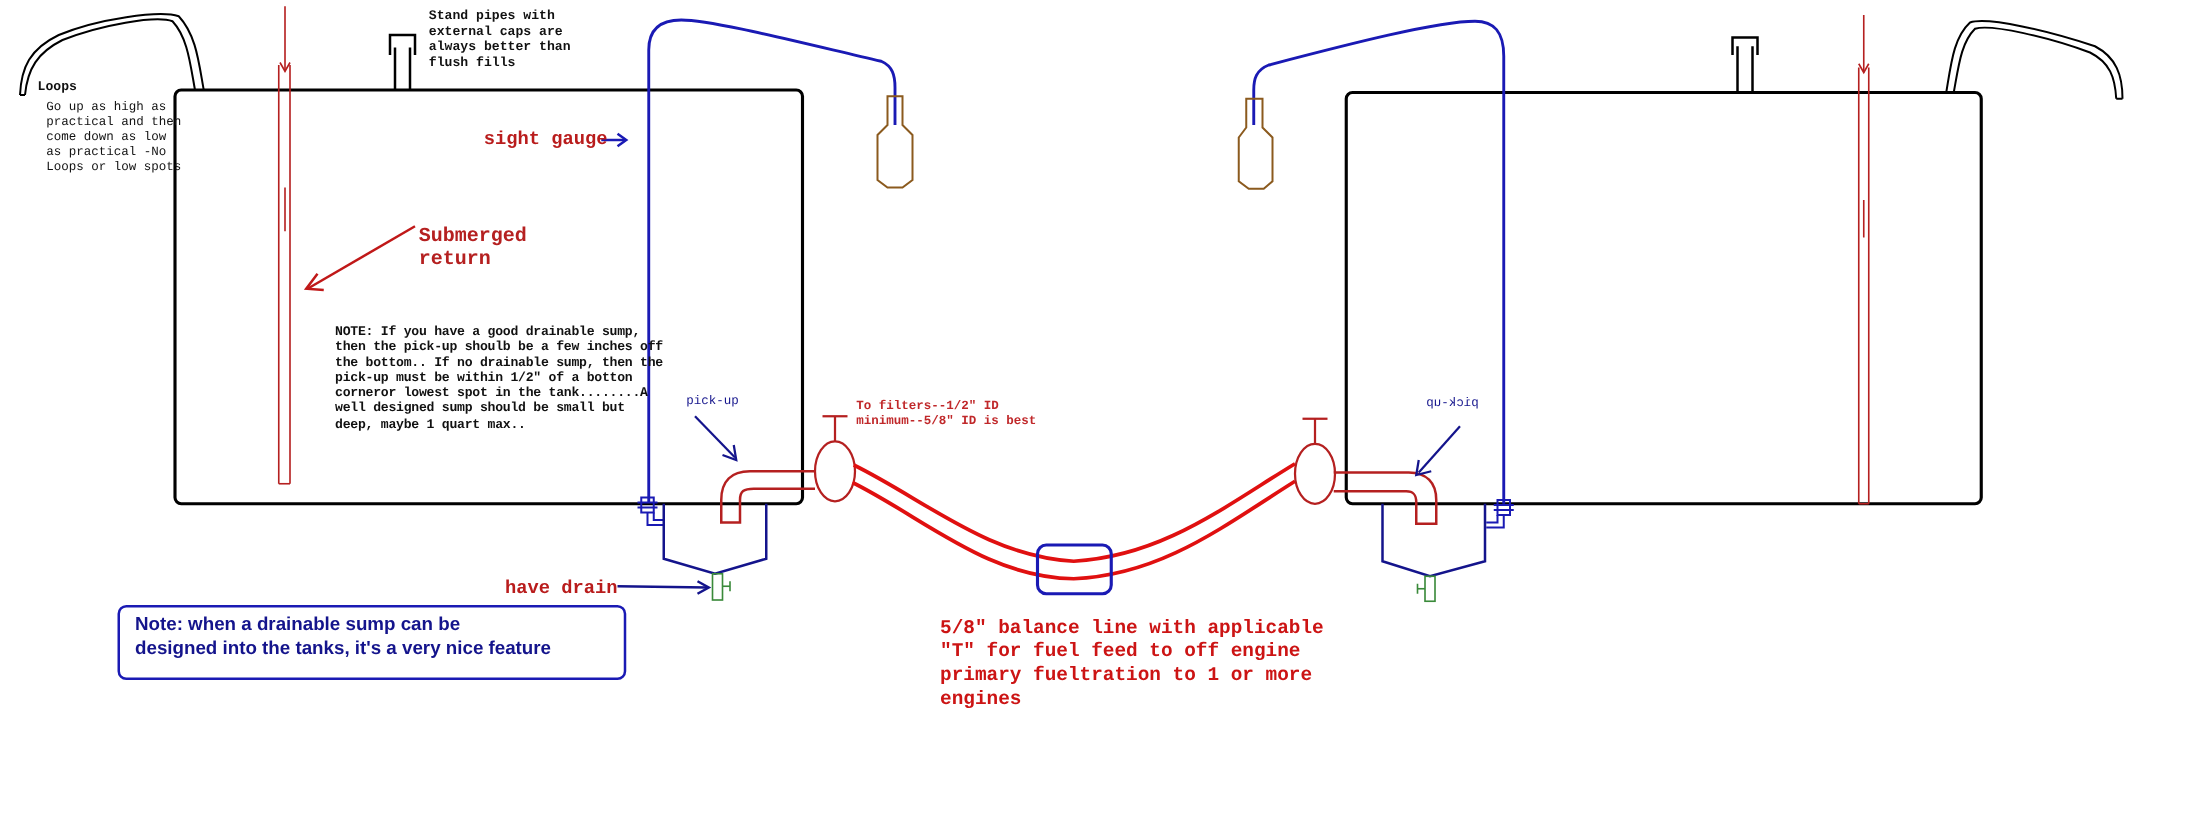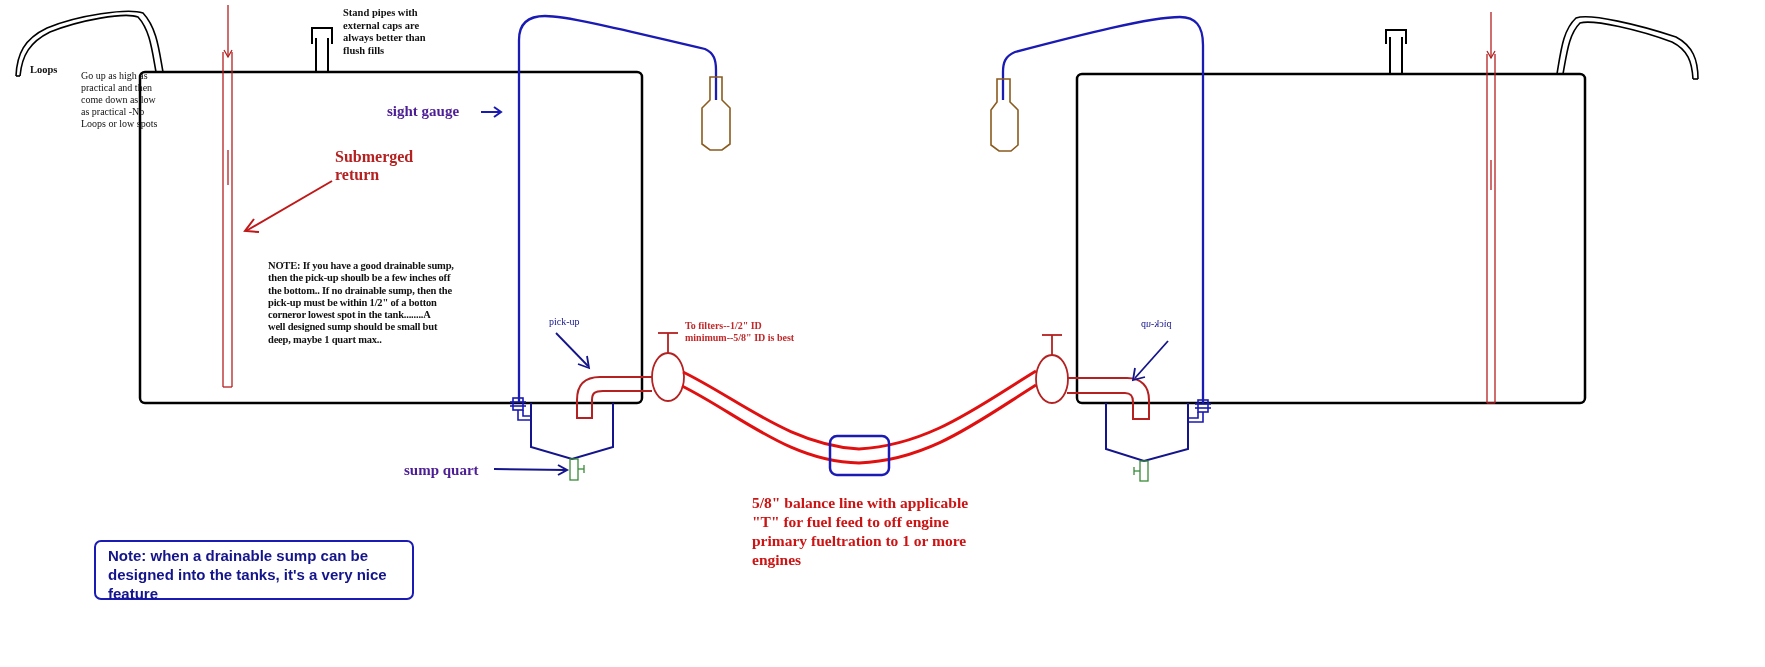--- a/index.html
+++ b/index.html
@@ -1,23 +1,23 @@
 <!DOCTYPE html>
 <html><head>
   <meta charset="utf-8">
   <style>
     html, body { margin: 0; padding: 0; background: #ffffff; }
     body { width: 1765px; height: 667px; position: relative; overflow: hidden;
            font-family: "Liberation Sans", "DejaVu Sans", sans-serif; }
     #canvas { position: absolute; left: 0; top: 0; }
-    .lbl { position: absolute; white-space: pre-line; font-family: Liberation Serif, serif; font-weight: bold; }
+    .lbl { position: absolute; white-space: pre-line; font-family: Liberation Mono, monospace; font-weight: bold; }
     .small-black { color: #111111; font-size: 10px; line-height: 12px; font-weight: normal; }
     .small-black-b { color: #111111; font-size: 10.5px; line-height: 12.5px; font-weight: bold; }
     .note-black { color: #111111; font-size: 10.5px; line-height: 12.3px; font-weight: bold; letter-spacing: -0.2px; }
-    .blue-lbl { color: #4c1d95; font-size: 15px; line-height: 17px; }
+    .blue-lbl { color: #b91c1c; font-size: 15px; line-height: 17px; }
     .blue-sm { color: #14148c; font-size: 10px; font-weight: normal; }
     .red-lbl { color: #b52020; font-size: 16px; line-height: 18px; }
     .red-sm { color: #c0282a; font-size: 10px; line-height: 12px; }
     .red-big { color: #cc1414; font-size: 15.5px; line-height: 19px; }
     .mirror { transform: scaleX(-1); display: inline-block; }
     .note-box { position: absolute; border: 2.5px solid #1a1ab4; border-radius: 7px;
                 box-sizing: border-box; padding: 4px 12px; color: #14148c;
                 font-weight: bold; font-size: 15px; line-height: 19px; white-space: pre-line; }
   </style>
 </head>
@@ -170,52 +170,52 @@
   </g>
 
   <g fill="none" stroke="#b52020" stroke-width="1.8">
     <ellipse cx="1052" cy="379" rx="16" ry="24"></ellipse>
     <line x1="1052" y1="355" x2="1052" y2="335"></line>
     <line x1="1042" y1="335" x2="1062" y2="335"></line>
   </g>
 </svg>
 
 <div class="lbl small-black-b" style="left:30px;top:64px;">Loops</div>
-<div class="lbl small-black" style="left:37px;top:70px;margin-left:44px;">Go up as high as
+<div class="lbl small-black" style="left:37px;top:81px;">Go up as high as
 practical and then
 come down as low
 as practical -No
 Loops or low spots</div>
 
 <div class="lbl small-black-b" style="left:343px;top:7px;">Stand pipes with
 external caps are
 always better than
 flush fills</div>
 
 <div class="lbl blue-lbl" style="left:387px;top:103px;">sight gauge</div>
 
-<div class="lbl red-lbl" style="left:335px;top:148px;">Submerged
+<div class="lbl red-lbl" style="left:335px;top:180px;">Submerged
 return</div>
 
 <div class="lbl note-black" style="left:268px;top:260px;">NOTE: If you have a good drainable sump,
 then the pick-up shoulb be a few inches off
 the bottom.. If no drainable sump, then the
 pick-up must be within 1/2" of a botton
 corneror lowest spot in the tank........A
 well designed sump should be small but
 deep, maybe 1 quart max..</div>
 
 <div class="lbl blue-sm" style="left:549px;top:316px;">pick-up</div>
 
 <div class="lbl blue-sm" style="left:1141px;top:318px;"><span class="mirror">pick-up</span></div>
 
 <div class="lbl red-sm" style="left:685px;top:320px;">To filters--1/2" ID
 minimum--5/8" ID is best</div>
 
-<div class="lbl blue-lbl" style="left:404px;top:462px;">sump quart</div>
+<div class="lbl blue-lbl" style="left:404px;top:462px;">have drain</div>
 
 <div class="lbl red-big" style="left:752px;top:493px;">5/8" balance line with applicable
 "T" for fuel feed to off engine
 primary fueltration  to 1 or more
 engines</div>
 
-<div class="note-box" style="left:94px;top:540px;width:320px;height:60px;">Note: when a drainable sump can be
+<div class="note-box" style="left:94px;top:484px;width:407px;height:60px;">Note: when a drainable sump can be
 designed into the tanks, it's a very nice feature</div>
 
 </body></html>

